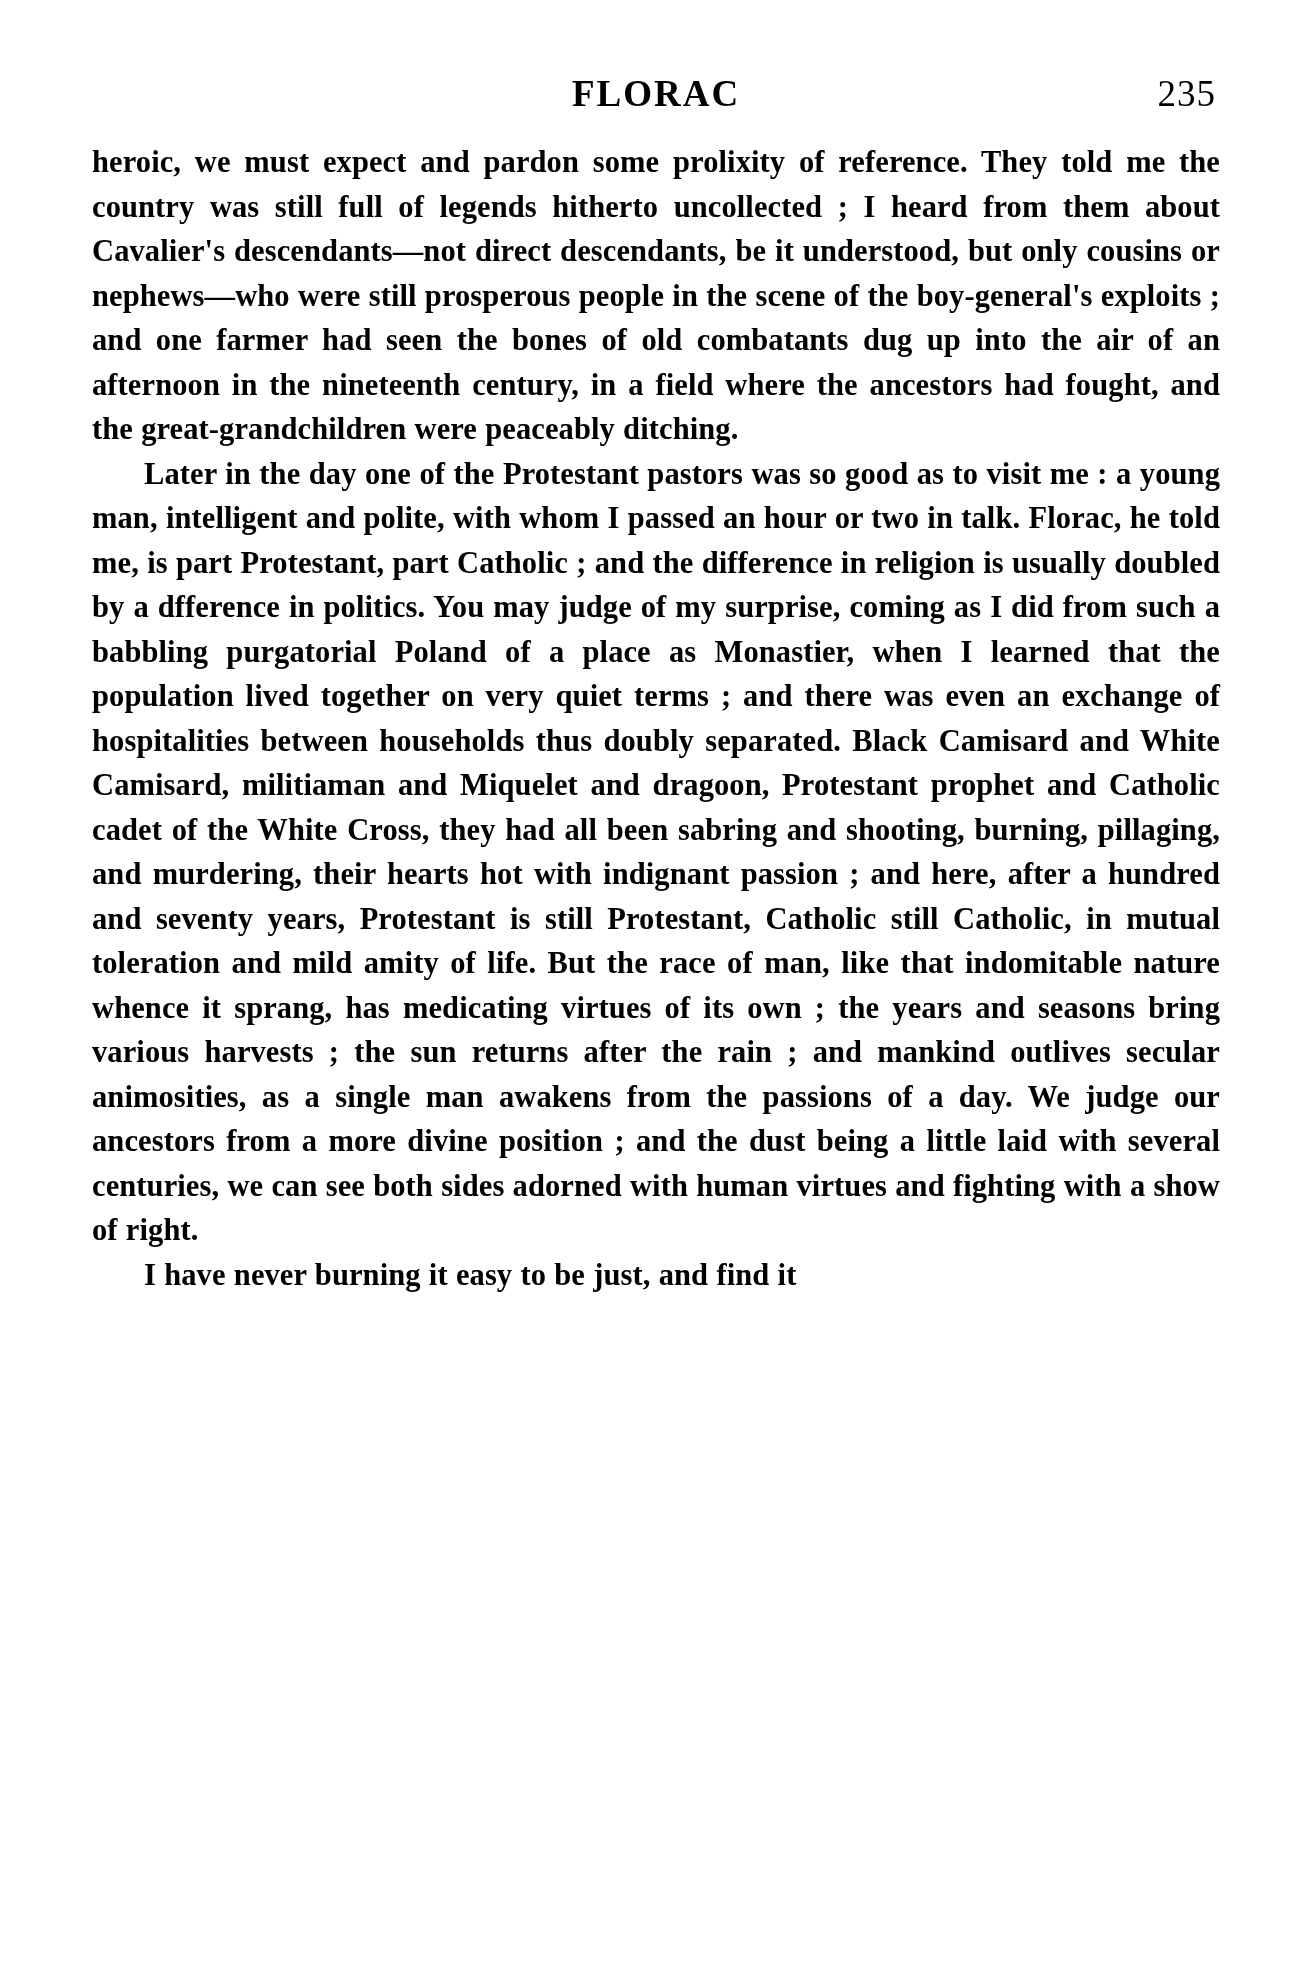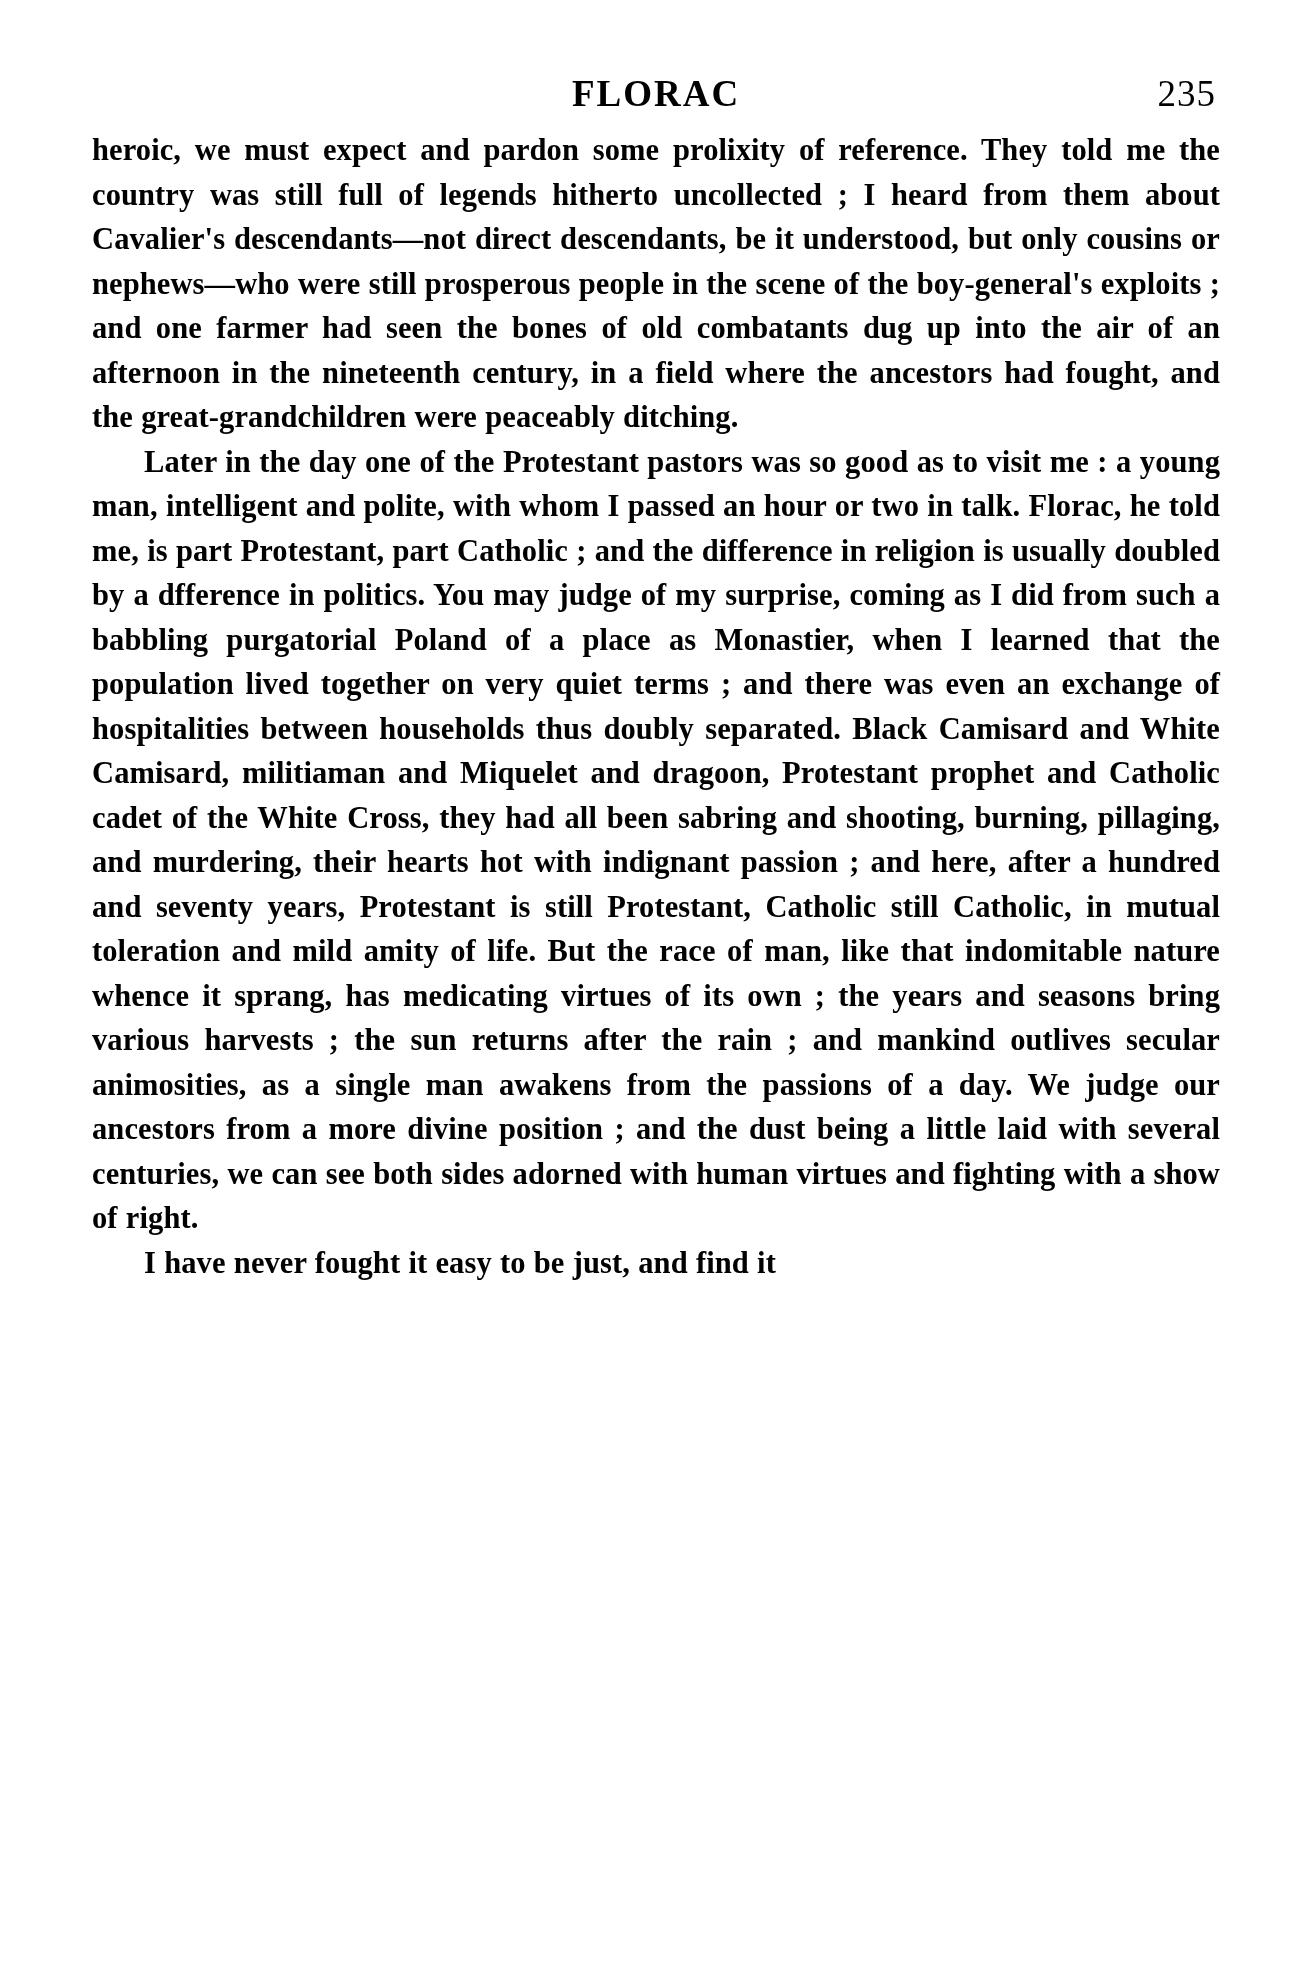--- a/index.html
+++ b/index.html
@@ -43,21 +43,21 @@
     position: absolute;
     right: 0px;
     top: 0px;
     font-family: "Liberation Serif", serif;
     font-weight: normal;
     font-size: 37px;
     letter-spacing: 1px;
   }
   .body-text {
     position: absolute;
-    top: 128px;
+    top: 140px;
     left: 92px;
     width: 1128px;
   }
   p {
     margin: 0;
     font-family: "Liberation Serif", serif;
     font-weight: bold;
     font-size: 30.5px;
     line-height: 44.5px;
     text-align: justify;
@@ -80,16 +80,16 @@
 <div class="page">
 
   <div class="header">
     <span class="running-title">FLORAC</span>
     <span class="folio">235</span>
   </div>
 
   <div class="body-text">
     <p>heroic, we must expect and pardon some prolixity of reference. They told me the country was still full of legends hitherto uncollected ; I heard from them about Cavalier's descendants—not direct descendants, be it understood, but only cousins or nephews—who were still prosperous people in the scene of the boy-general's exploits ; and one farmer had seen the bones of old combatants dug up into the air of an afternoon in the nineteenth century, in a field where the ancestors had fought, and the great-grandchildren were peaceably ditching.</p>
     <p class="indent">Later in the day one of the Protestant pastors was so good as to visit me : a young man, intelligent and polite, with whom I passed an hour or two in talk. Florac, he told me, is part Protestant, part Catholic ; and the difference in religion is usually doubled by a dfference in politics. You may judge of my surprise, coming as I did from such a babbling purgatorial Poland of a place as Monastier, when I learned that the population lived together on very quiet terms ; and there was even an exchange of hospitalities between households thus doubly separated. Black Camisard and White Camisard, militiaman and Miquelet and dragoon, Protestant prophet and Catholic cadet of the White Cross, they had all been sabring and shooting, burning, pillaging, and murdering, their hearts hot with indignant passion ; and here, after a hundred and seventy years, Protestant is still Protestant, Catholic still Catholic, in mutual toleration and mild amity of life. But the race of man, like that indomitable nature whence it sprang, has medicating virtues of its own ; the years and seasons bring various harvests ; the sun returns after the rain ; and mankind outlives secular animosities, as a single man awakens from the passions of a day. We judge our ancestors from a more divine position ; and the dust being a little laid with several centuries, we can see both sides adorned with human virtues and fighting with a show of right.</p>
-    <p class="indent last-partial">I have never fought it easy to be just, and find it</p>
+    <p class="indent last-partial">I have never burning it easy to be just, and find it</p>
   </div>
 
 </div>
 
 </body></html>

